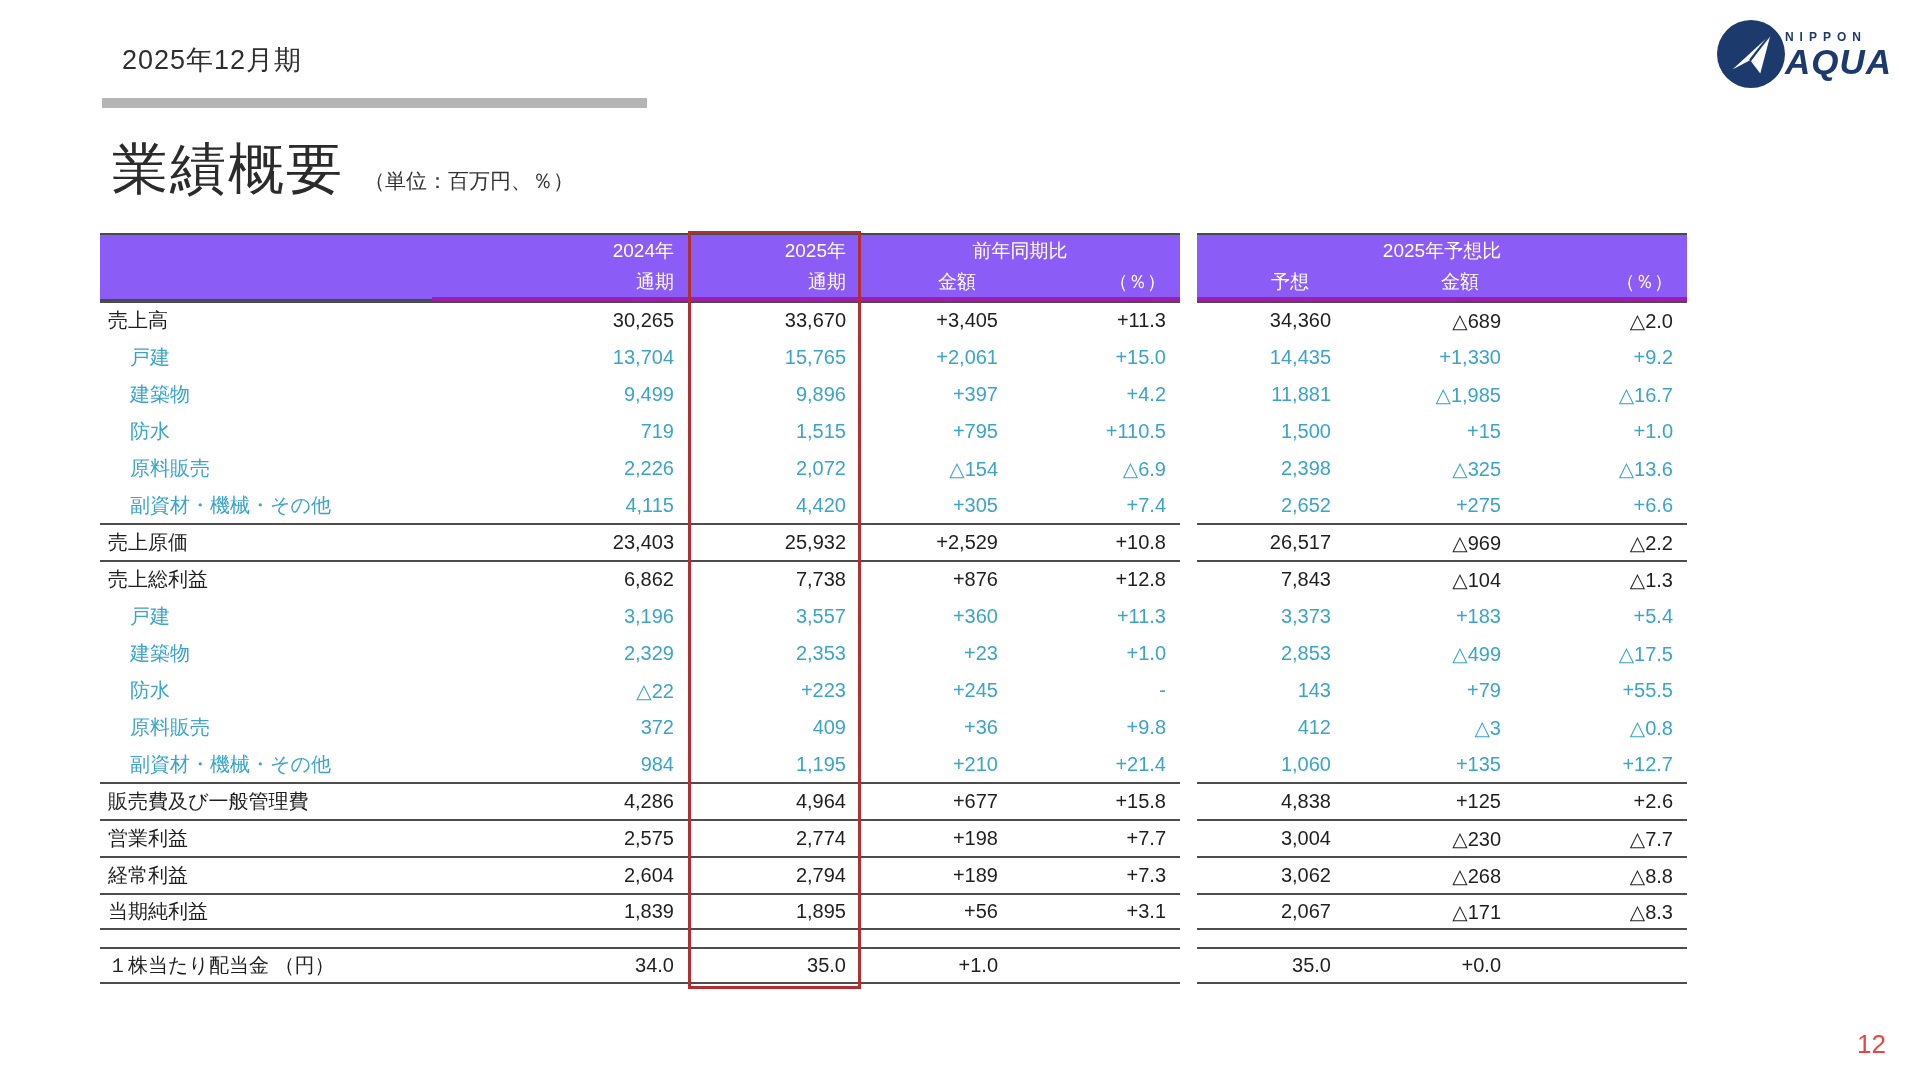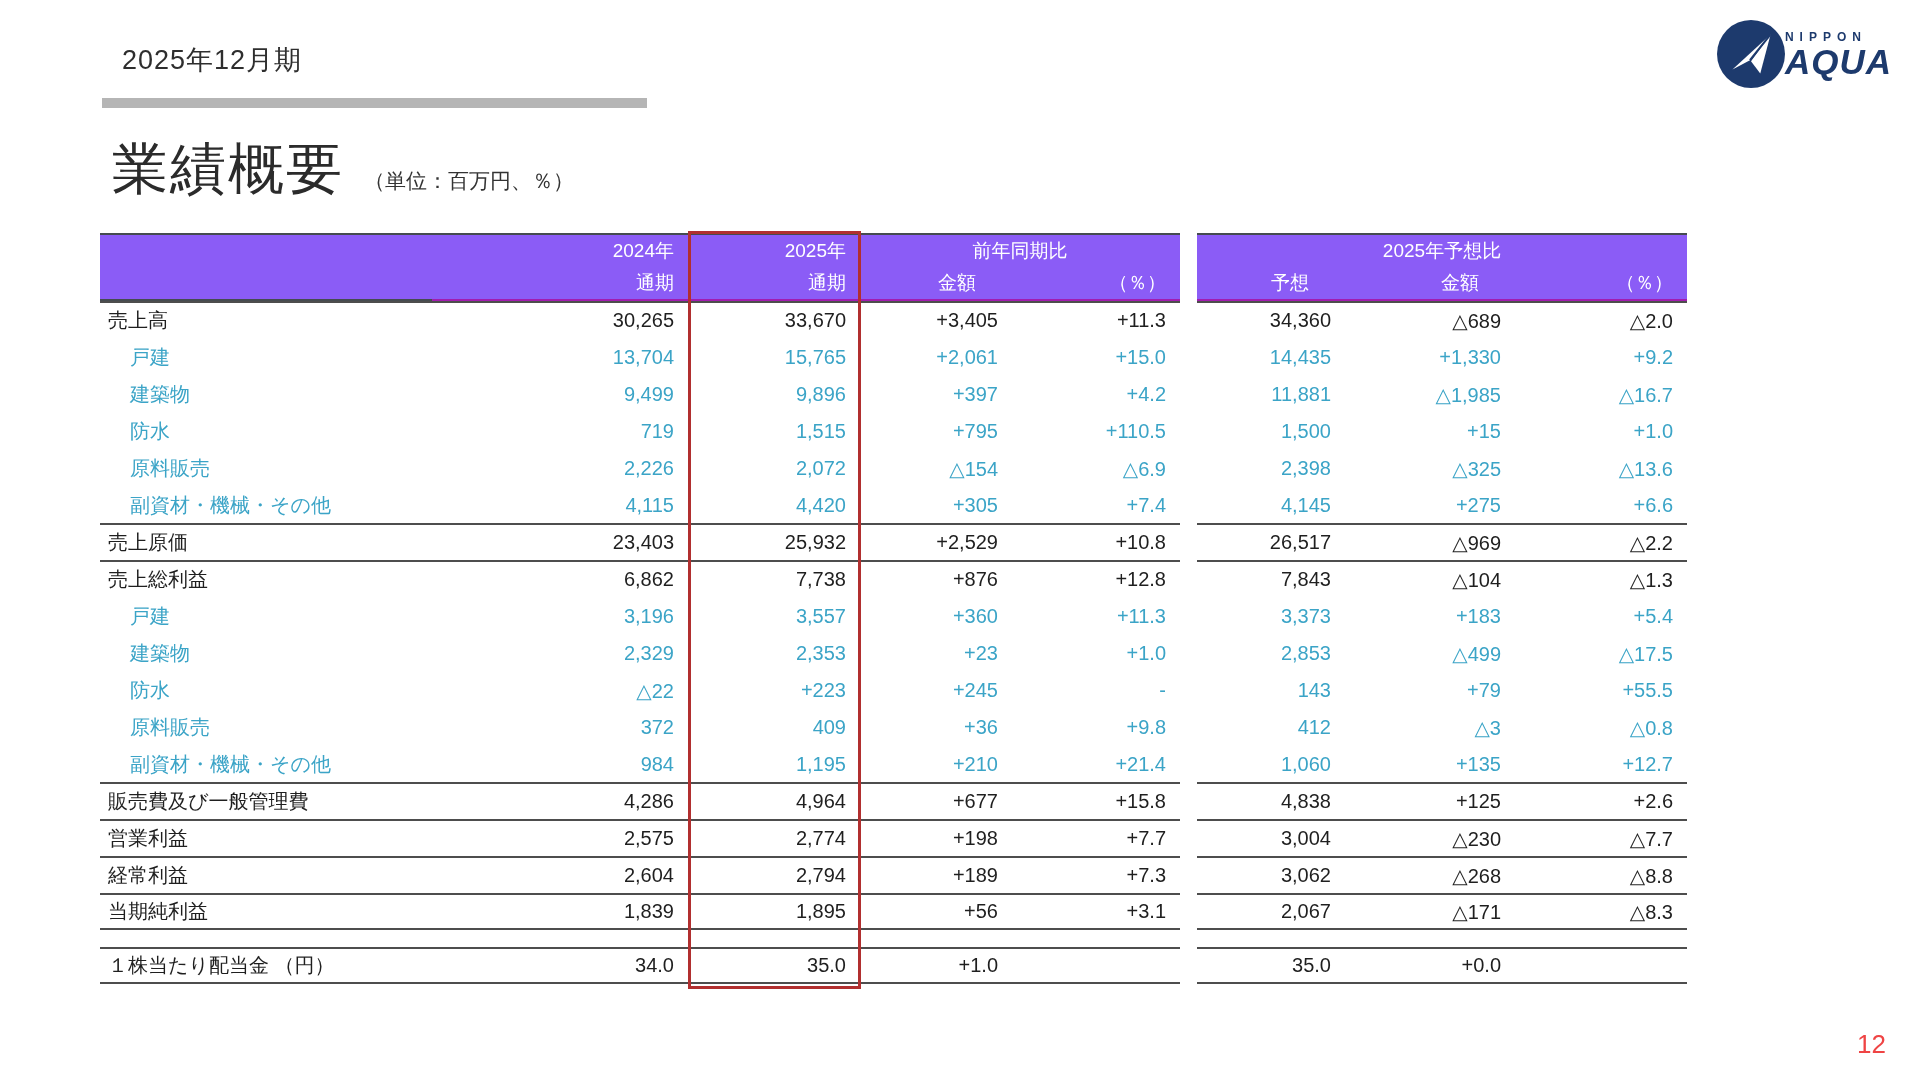--- a/index.html
+++ b/index.html
@@ -39,21 +39,21 @@
   }
   .tgrid-header { grid-template-rows: 33px 35px; }
   .hc {
     background: #8b5cf6; color: #ffffff; font-size: 19px;
     display: flex; align-items: center; justify-content: flex-end;
     padding-right: 14px;
     border-top: 2px solid #454b50;
   }
   .hc.center { justify-content: center; padding-right: 0; }
   .hc.wide-pad { padding-right: 36px; }
-  .hc.row2 { border-top: none; border-bottom: 2px solid #a21caf; }
+  .hc.row2 { border-top: none; border-bottom: 4px solid #a21caf; }
   .h-blank { grid-column: 1; grid-row: 1 / 3; border-bottom: 2px solid #454b50; }
   .h-2024a { grid-column: 2; grid-row: 1; }
   .h-2025a { grid-column: 3; grid-row: 1; }
   .h-yoy   { grid-column: 4 / 6; grid-row: 1; }
   .h-gap   { grid-column: 6; grid-row: 1 / 3; background: #ffffff; border: none; }
   .h-fc    { grid-column: 7 / 10; grid-row: 1; }
   .h-2024b { grid-column: 2; grid-row: 2; }
   .h-2025b { grid-column: 3; grid-row: 2; }
   .h-amt1  { grid-column: 4; grid-row: 2; }
   .h-pct1  { grid-column: 5; grid-row: 2; }
@@ -170,21 +170,21 @@
         <div class="bc gapc"></div>
         <div class="bc val teal">2,398</div>
         <div class="bc val teal">△325</div>
         <div class="bc val teal">△13.6</div>
         <div class="bc lbl lbl-sub teal">副資材・機械・その他</div>
         <div class="bc val teal">4,115</div>
         <div class="bc val teal">4,420</div>
         <div class="bc val teal">+305</div>
         <div class="bc val teal">+7.4</div>
         <div class="bc gapc"></div>
-        <div class="bc val teal">4,145</div>
+        <div class="bc val teal">2,652</div>
         <div class="bc val teal">+275</div>
         <div class="bc val teal">+6.6</div>
         <div class="bc lbl bt">売上原価</div>
         <div class="bc val bt">23,403</div>
         <div class="bc val bt">25,932</div>
         <div class="bc val bt">+2,529</div>
         <div class="bc val bt">+10.8</div>
         <div class="bc gapc"></div>
         <div class="bc val bt">26,517</div>
         <div class="bc val bt">△969</div>

